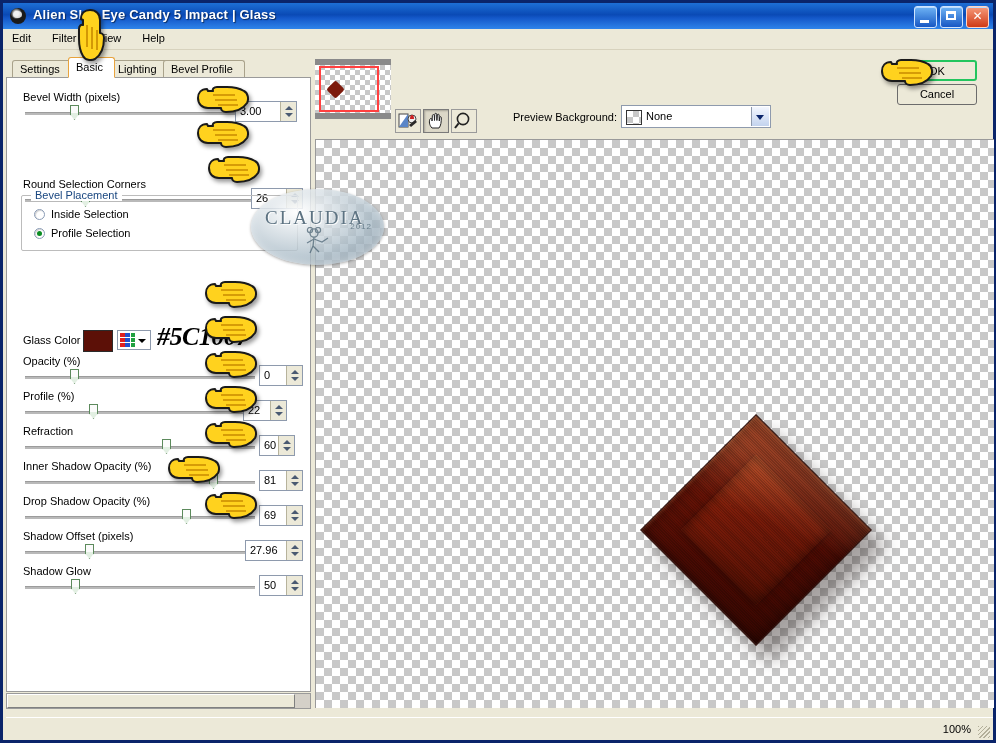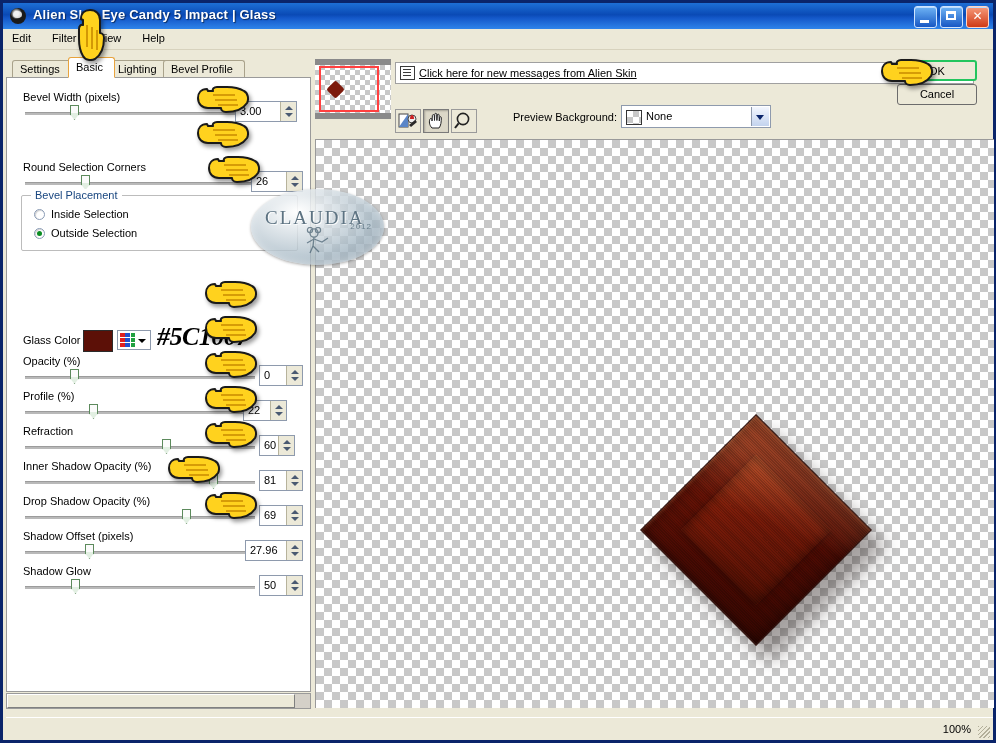--- a/index.html
+++ b/index.html
@@ -204,39 +204,39 @@
         <div class="lab">Bevel Width (pixels)</div>
         <div class="track"></div>
         <div class="thumbv" style="left:63px;"></div>
         <div class="spin" style="left:228px;width:62px;">
           <div class="val">3.00</div>
           <div class="btns"></div>
         </div>
       </div>
 
 
-      <div class="row" style="top:83px;padding-left:24px;">
+      <div class="row" style="top:100px;padding-left:24px;">
         <div class="lab">Round Selection Corners</div>
         <div class="track"></div>
         <div class="thumbv" style="left:74px;"></div>
         <div class="spin" style="left:244px;width:52px;">
           <div class="val">26</div>
           <div class="btns"></div>
         </div>
       </div>
 
       <div class="group" style="top:117px;height:54px;">
         <div class="gt">Bevel Placement</div>
         <div class="radio" style="top:12px;">
           <span class="rb"></span>
           <span class="rl">Inside Selection</span>
         </div>
         <div class="radio on" style="top:31px;">
           <span class="rb"></span>
-          <span class="rl">Outside Selection</span>
+          <span class="rl">Profile Selection</span>
         </div>
       </div>
 
       <div class="lab" style="position:absolute;left:16px;top:256px;">Glass Color</div>
       <div class="swatch"></div>
       <div class="palbtn">
         <span class="palgrid"></span>
         <span class="palarrow"></span>
       </div>
       <div class="hexlabel">#5C1007</div>
@@ -317,24 +317,20 @@
       <div class="thumb"></div>
     </div>
   </div>
 
   <div class="thumbbox">
     <div class="cb cbi"></div>
     <div class="navdiamond"></div>
     <div class="navrect"></div>
   </div>
 
-  <div class="msgbar">
-    <span class="msgico"></span>
-    <span class="msglink">Click here for new messages from Alien Skin</span>
-  </div>
 
   <div class="tools">
     <div class="tbtn">
       <svg width="24" height="22" viewBox="0 0 24 22">
         <rect x="3" y="4" width="9" height="13" fill="#fff" stroke="#444"></rect>
         <path d="M3 17 L12 4 L12 17 Z" fill="#5a86c8"></path>
         <circle cx="16" cy="9" r="4" fill="#eee" stroke="#444"></circle>
         <path d="M14 9 a2 4 0 0 1 4 0" fill="#c22"></path>
         <path d="M13 15 l6 -5 l2 2 l-6 5 z" fill="#2a2a2a"></path>
       </svg>

